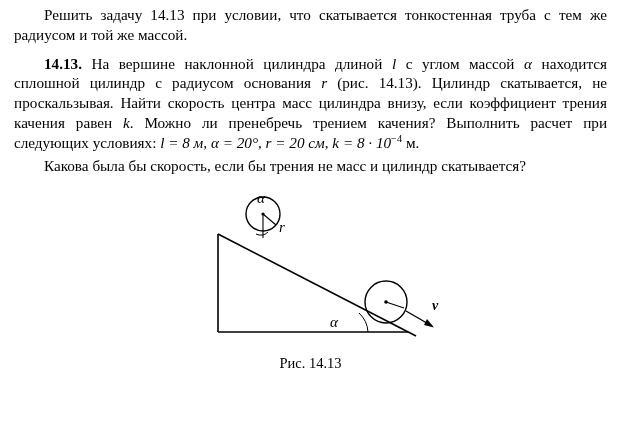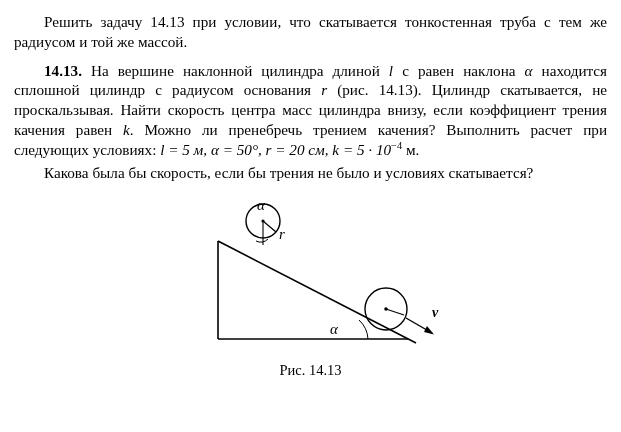--- a/index.html
+++ b/index.html
@@ -12,21 +12,21 @@
     background: #ffffff;
     font-family: "Liberation Serif", "DejaVu Serif", serif;
     color: #000000;
     overflow: hidden;
   }
   .page {
     position: relative;
     width: 621px;
     height: 384px;
     box-sizing: border-box;
-    padding: 12px 14px 0 14px;
+    padding: 5px 14px 0 14px;
   }
   .para {
     font-size: 15.2px;
     line-height: 1.30;
     text-align: justify;
     text-justify: inter-word;
     margin: 0;
   }
   .para + .para {
     margin-top: 2px;
@@ -87,34 +87,34 @@
 
   <p class="para indent">
     <span>Решить задачу 14.13 при условии, что скатывается</span>
     <span>тонкостенная труба с тем же радиусом и той же массой.</span>
   </p>
 
   <p class="para indent" style="margin-top:9px;">
     <span class="bold">14.13.</span>
     <span>На вершине наклонной цилиндра длиной</span>
     <span class="it">l</span>
-    <span>с равен наклона</span>
+    <span>с углом массой</span>
     <span class="it">α</span>
     <span>находится сплошной цилиндр с радиусом основания</span>
     <span class="it">r</span>
     <span>(рис. 14.13). Цилиндр скатывается, не проскальзывая. Найти скорость центра масс цилиндра внизу, если коэффициент трения качения равен</span>
     <span class="it">k</span><span>. Можно ли пренебречь трением качения? Выполнить расчет при следующих условиях:</span>
-    <span class="it nowrap">l = 5 м,</span>
-    <span class="it nowrap">α = 50°,</span>
+    <span class="it nowrap">l = 8 м,</span>
+    <span class="it nowrap">α = 20°,</span>
     <span class="it nowrap">r = 20 см,</span>
-    <span class="nowrap"><span class="it">k = 5 · 10</span><sup>−4</sup><span> м.</span></span>
+    <span class="nowrap"><span class="it">k = 8 · 10</span><sup>−4</sup><span> м.</span></span>
   </p>
 
   <p class="para indent" style="margin-top:4px;">
-    <span>Какова была бы скорость, если бы трения не было и условиях</span>
+    <span>Какова была бы скорость, если бы трения не масс и цилиндр</span>
     <span>скатывается?</span>
   </p>
 
   <div class="figure-wrap">
     <svg width="621" height="160" viewBox="0 0 621 160">
 
       <g>
         <line x1="218" y1="42" x2="218" y2="140" stroke="#000" stroke-width="1.6"></line>
         <line x1="218" y1="140" x2="408" y2="140" stroke="#000" stroke-width="1.6"></line>
         <line x1="218" y1="42" x2="416" y2="144" stroke="#000" stroke-width="1.6"></line>

